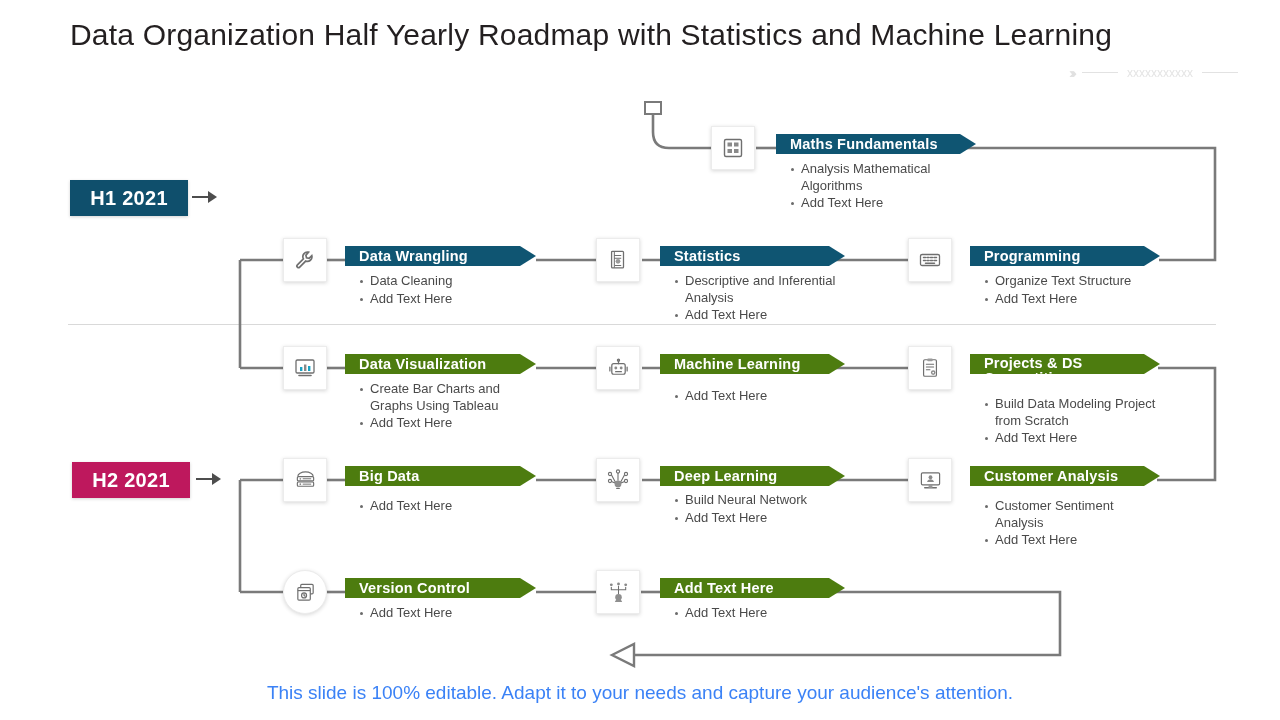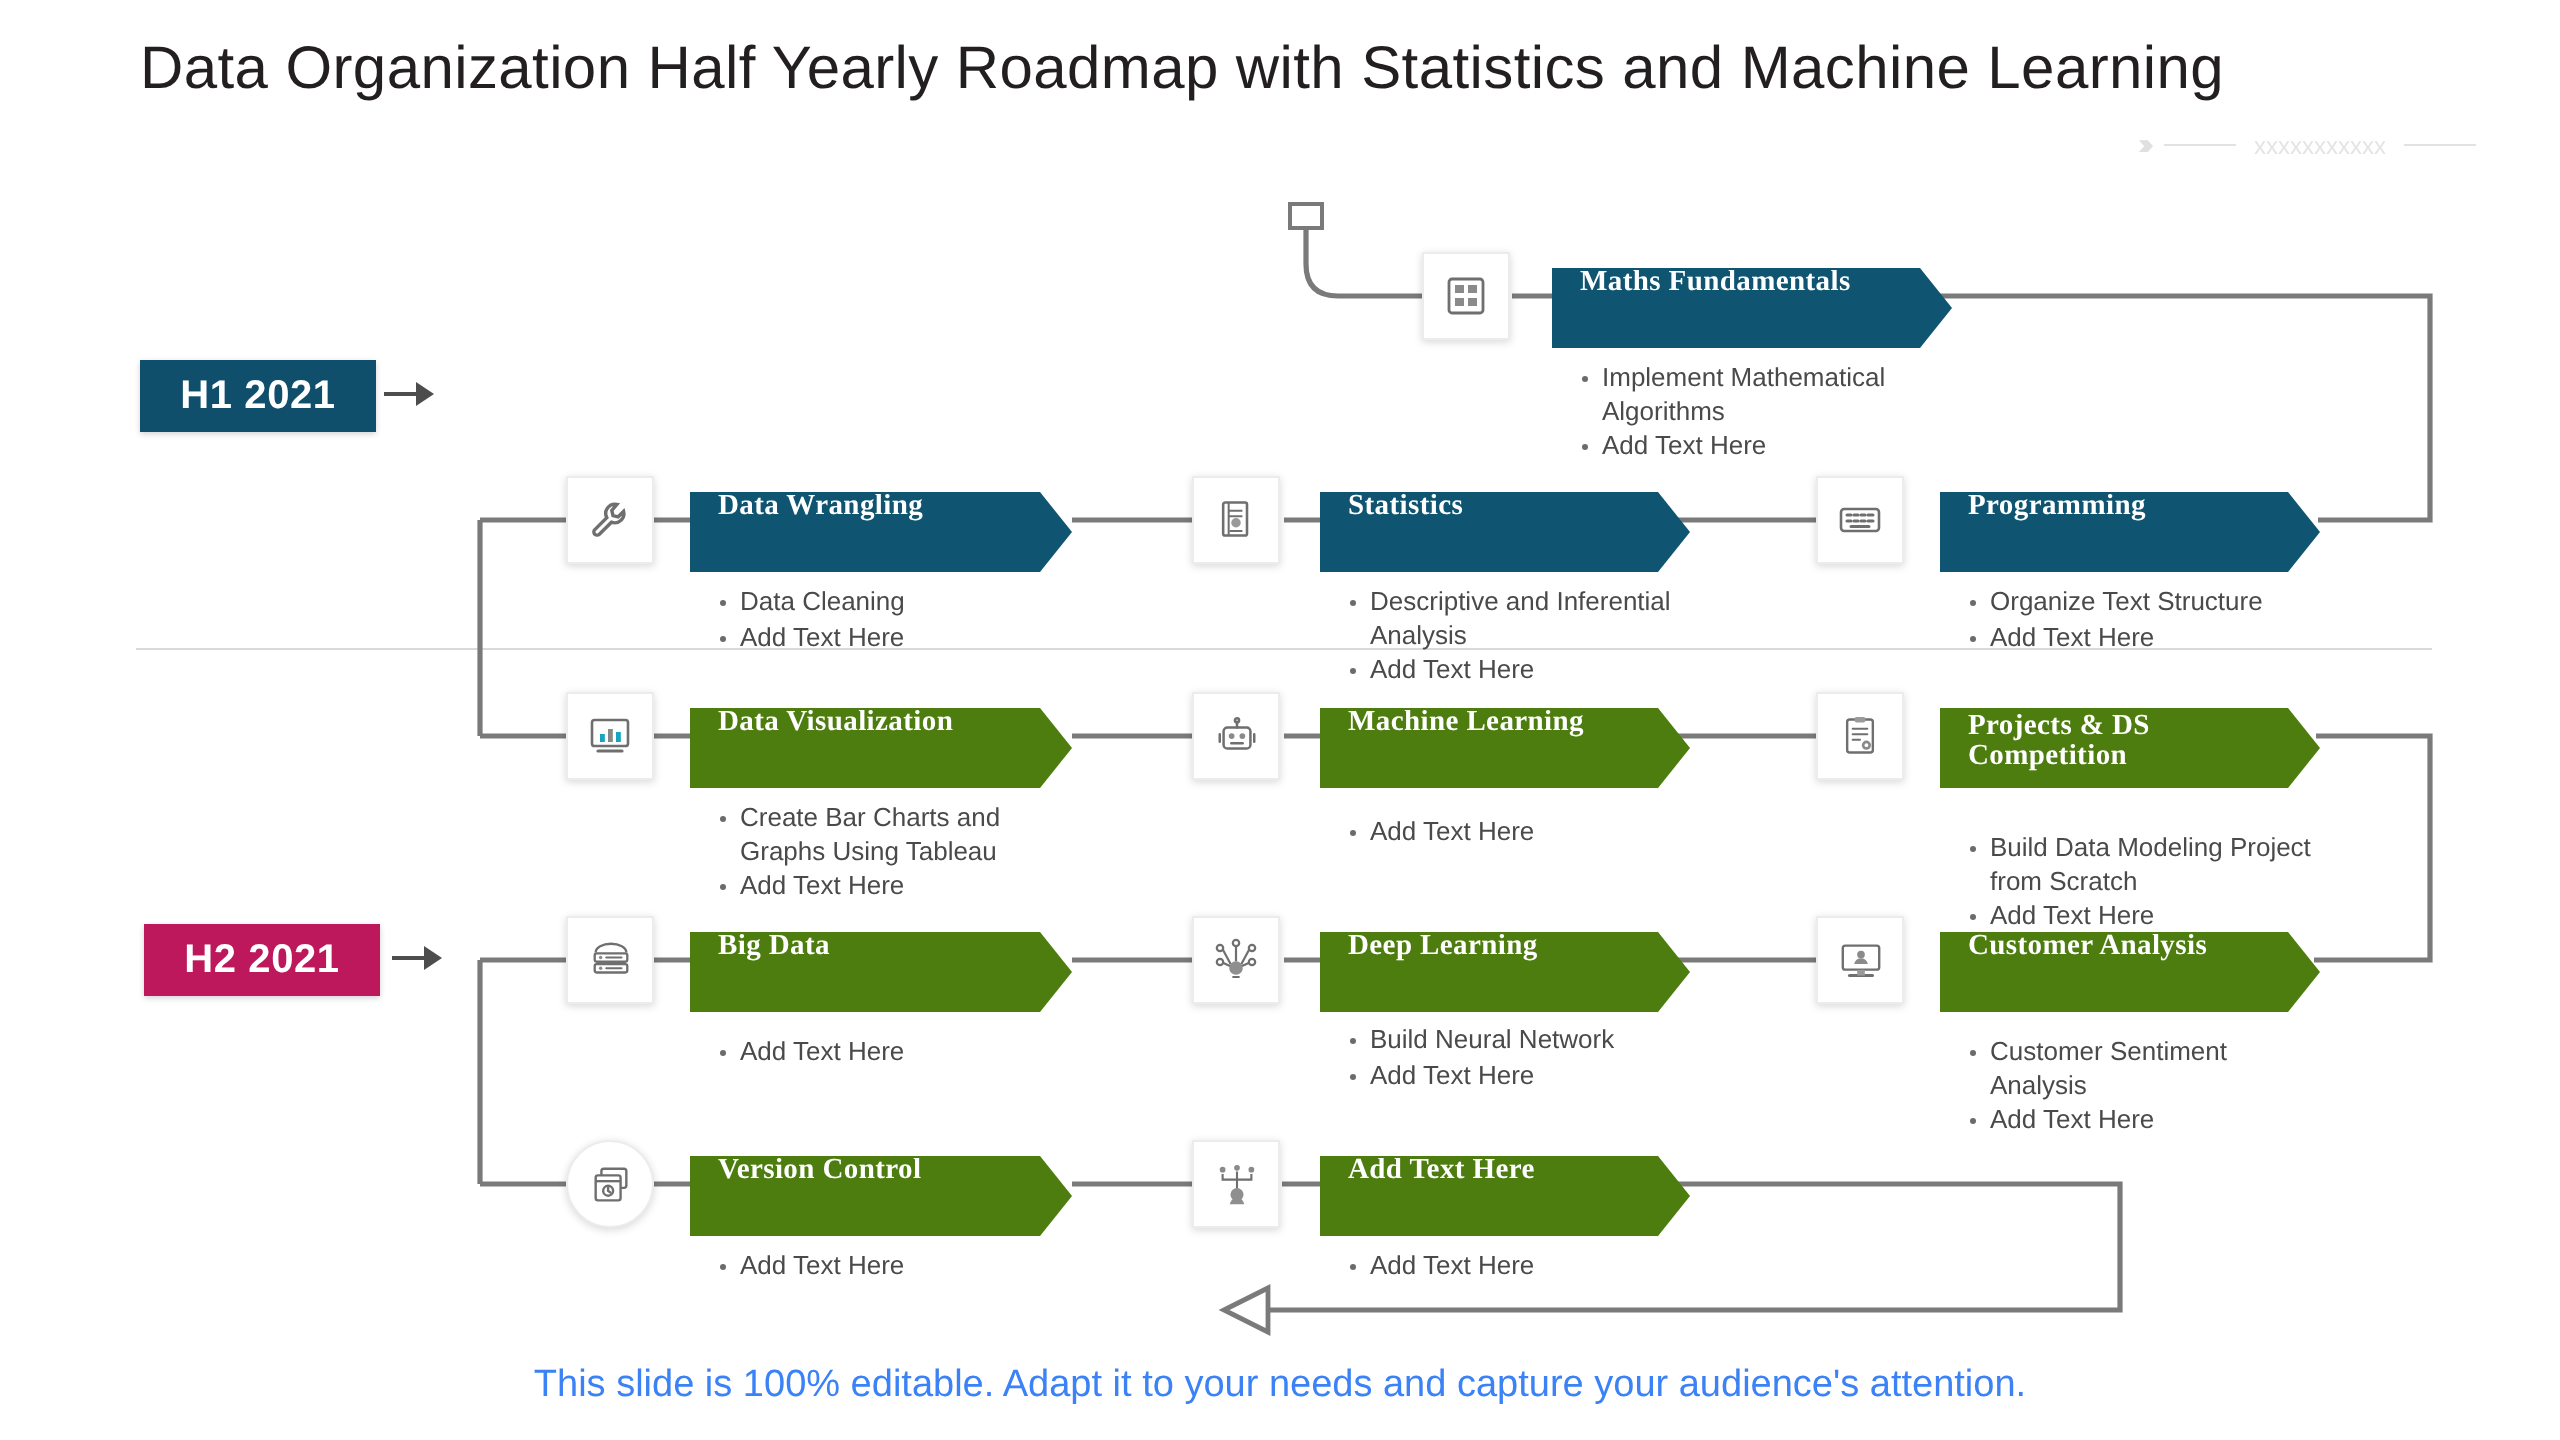--- a/index.html
+++ b/index.html
@@ -64,27 +64,26 @@
     background:#ffffff;border:1px solid #ececec;
     box-shadow:0 1px 4px rgba(0,0,0,.16);
     display:flex;align-items:center;justify-content:center;
     box-sizing:border-box;
   }
   .tile svg{display:block;}
 
   
   .stage{position:absolute;}
   .banner{
-    position:relative;height:40px;
-    display:flex;
+    position:relative;height:20px;
+    display:flex;align-items:center;
     color:#ffffff;font-size:14.5px;font-weight:bold;
     padding-left:14px;box-sizing:border-box;
     letter-spacing:.2px;
     clip-path:polygon(0 0, calc(100% - 16px) 0, 100% 50%, calc(100% - 16px) 100%, 0 100%);
-    font-family:Liberation Serif, serif;
   }
   .banner.navy{background:#0f5572;}
   .banner.cyan{background:#4d7c0f;}
   .banner .lbl{line-height:15px;}
   .banner.two{overflow:visible;}
   .banner.two .lbl{
     position:absolute;left:14px;top:2px;width:170px;
   }
   .bullets{
     margin-top:7px;padding-left:14px;
@@ -300,21 +299,21 @@
       <circle cx="12" cy="17" r="3.4" fill="#8f8f8f" stroke="none"></circle>
       <path d="M8.2 22c.6-2.2 2-3.2 3.8-3.2s3.2 1 3.8 3.2" fill="#8f8f8f" stroke="none"></path>
     </svg>
   </div>
 
   <div class="stage" style="left:776px;top:134px;width:200px;">
     <div class="banner navy">
       <span class="lbl">Maths Fundamentals</span>
     </div>
     <div class="bullets">
-      <div class="bi">Implement Mathematical Algorithms</div>
+      <div class="bi">Analysis Mathematical Algorithms</div>
       <div class="bi">Add Text Here</div>
     </div>
   </div>
 
   <div class="stage" style="left:345px;top:246px;width:191px;">
     <div class="banner navy">
       <span class="lbl">Data Wrangling</span>
     </div>
     <div class="bullets">
       <div class="bi">Data Cleaning</div>

